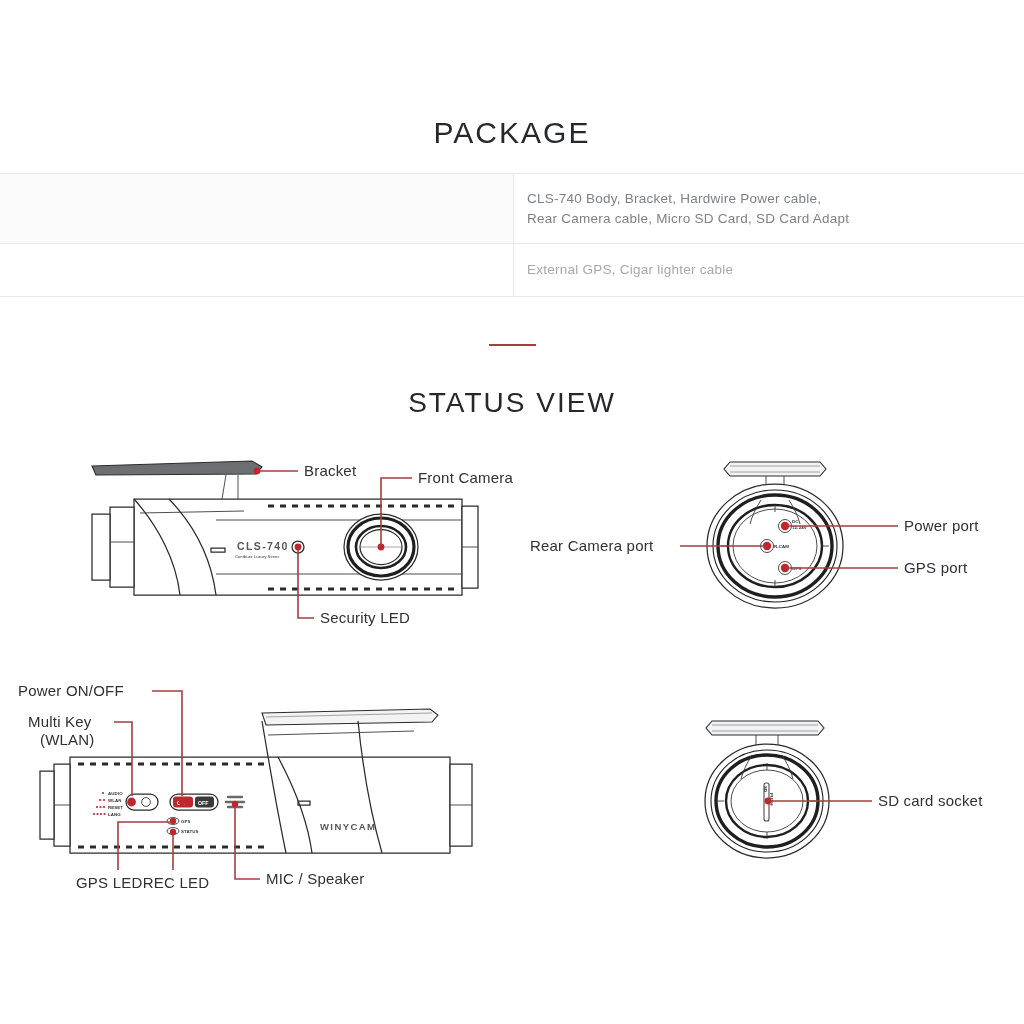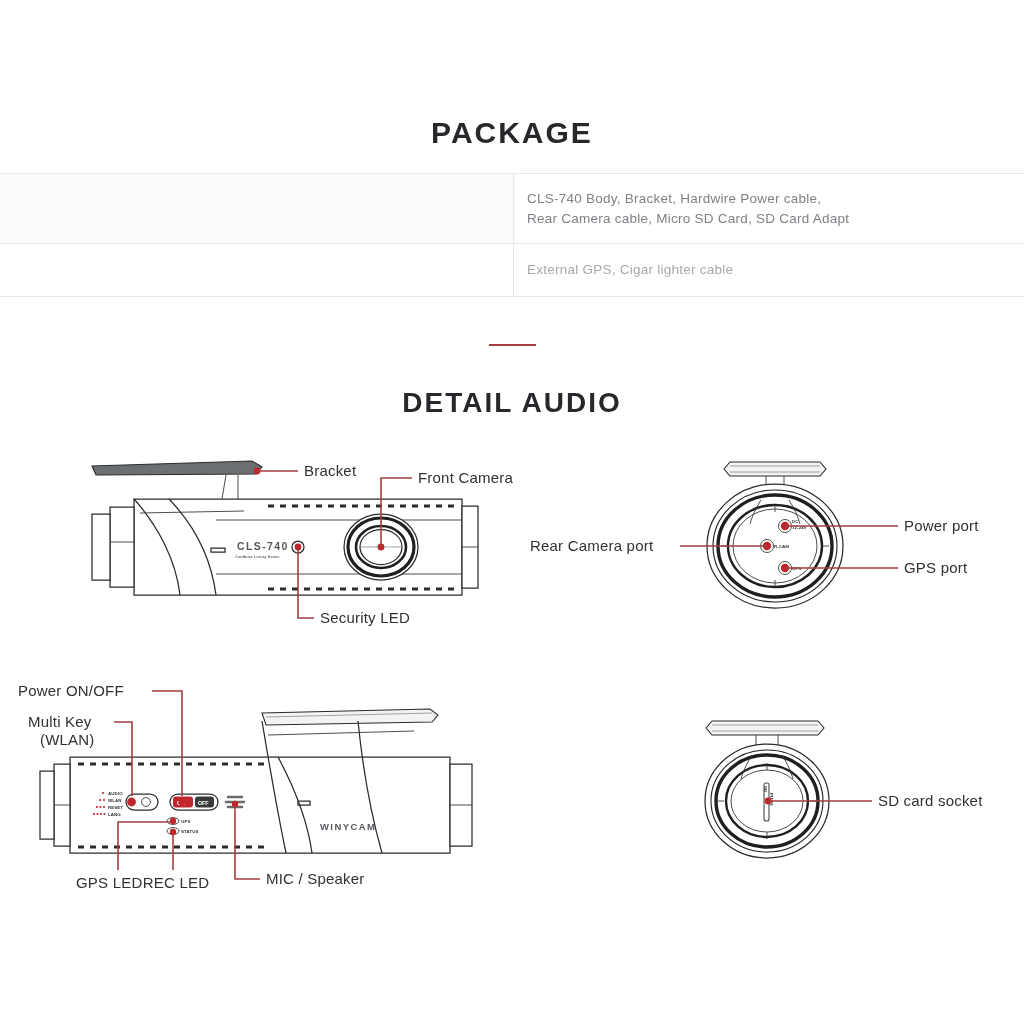--- a/index.html
+++ b/index.html
@@ -17,21 +17,21 @@
     color: #3d3d3d;
     -webkit-font-smoothing: antialiased;
   }
 
   
   .section-title {
     position: absolute;
     left: 0;
     width: 1024px;
     text-align: center;
-    font-weight: 700;
+    font-weight: 400;
     letter-spacing: 2.0px;
     color: #26282b;
   }
   #package-title {
     top: 113px;
     font-size: 30px;
     line-height: 40px;
   }
 
   .pkg-table {
@@ -143,21 +143,21 @@
       <td class="pkg-label-cell"></td>
       <td class="pkg-value-cell">
         <div class="pkg-line">External GPS, Cigar lighter cable</div>
       </td>
     </tr>
   </tbody>
 </table>
 
 <div class="red-rule"></div>
 
-<div class="section-title" id="detail-title">DETAIL AUDIO</div>
+<div class="section-title" id="detail-title">STATUS VIEW</div>
 
 <div class="diagram" id="fig-front">
   <svg viewBox="0 0 520 200" width="520" height="200">
 
     <g>
       <path class="bracket-fill" d="M62,16 L222,11 L232,17 L226,24 L66,25 Z"></path>
       <path class="outline-hair" d="M66,18 L226,13"></path>
     </g>
 
     <g>

